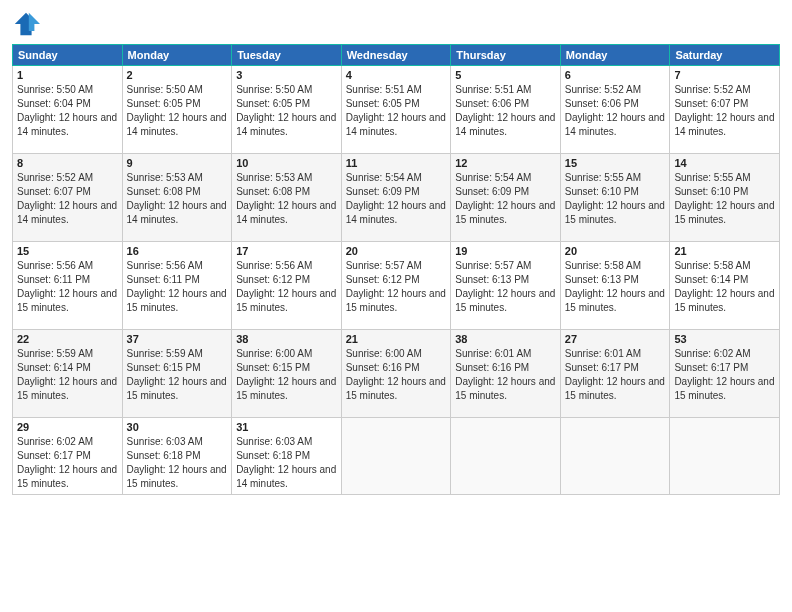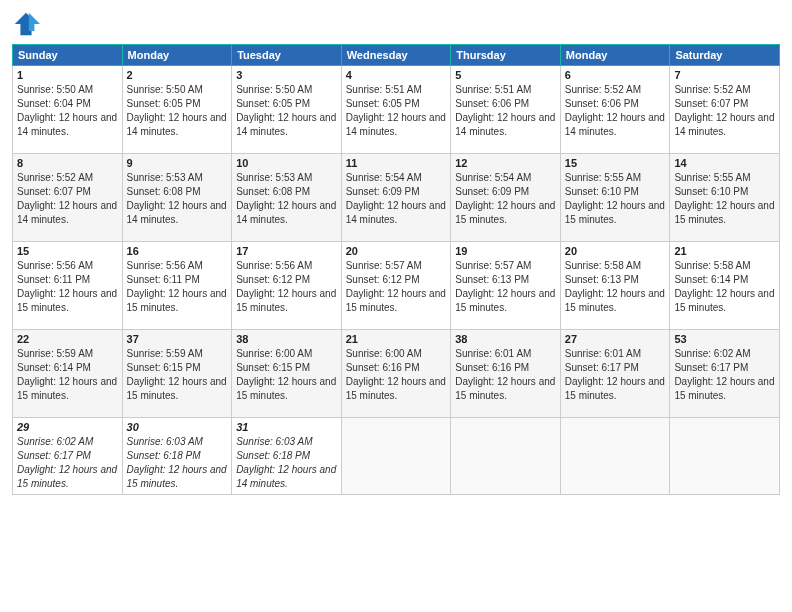--- a/index.html
+++ b/index.html
@@ -85,21 +85,20 @@
     .day-info {
       font-size: 10px;
       color: #333;
       line-height: 1.4;
     }
     .empty-cell {
       background: #f9f9f9 !important;
     }
     .last-row td {
       height: 75px;
-      font-style: italic;
     }
   </style>
 </head>
 <body>
 
 <div class="container">
   <div class="header">
     <div class="logo">
       <svg class="logo-icon" viewBox="0 0 40 40" width="40" height="40">
         <polygon points="20,4 36,20 28,20 28,36 12,36 12,20 4,20" fill="#1a6ab5"></polygon>

